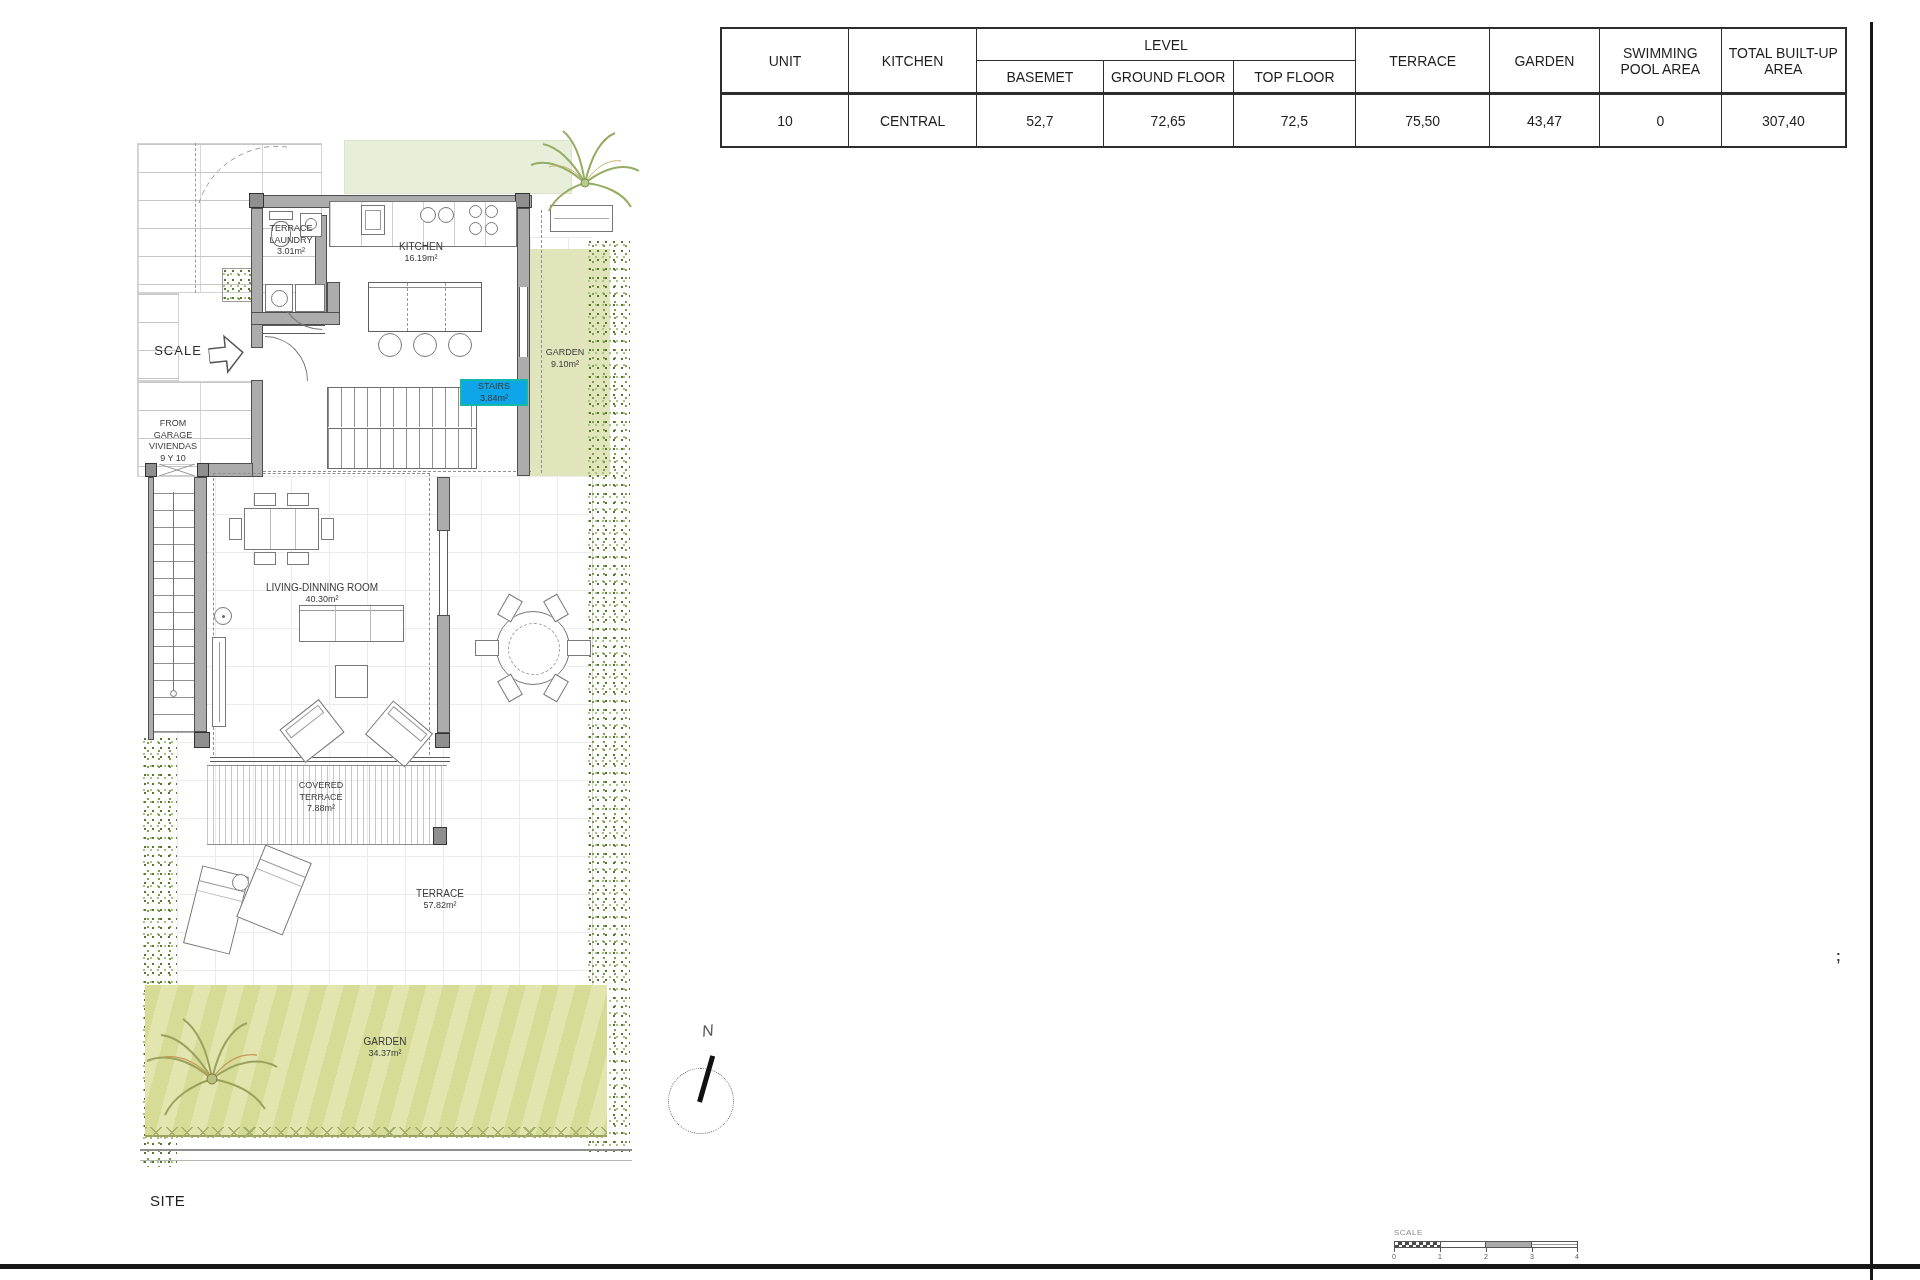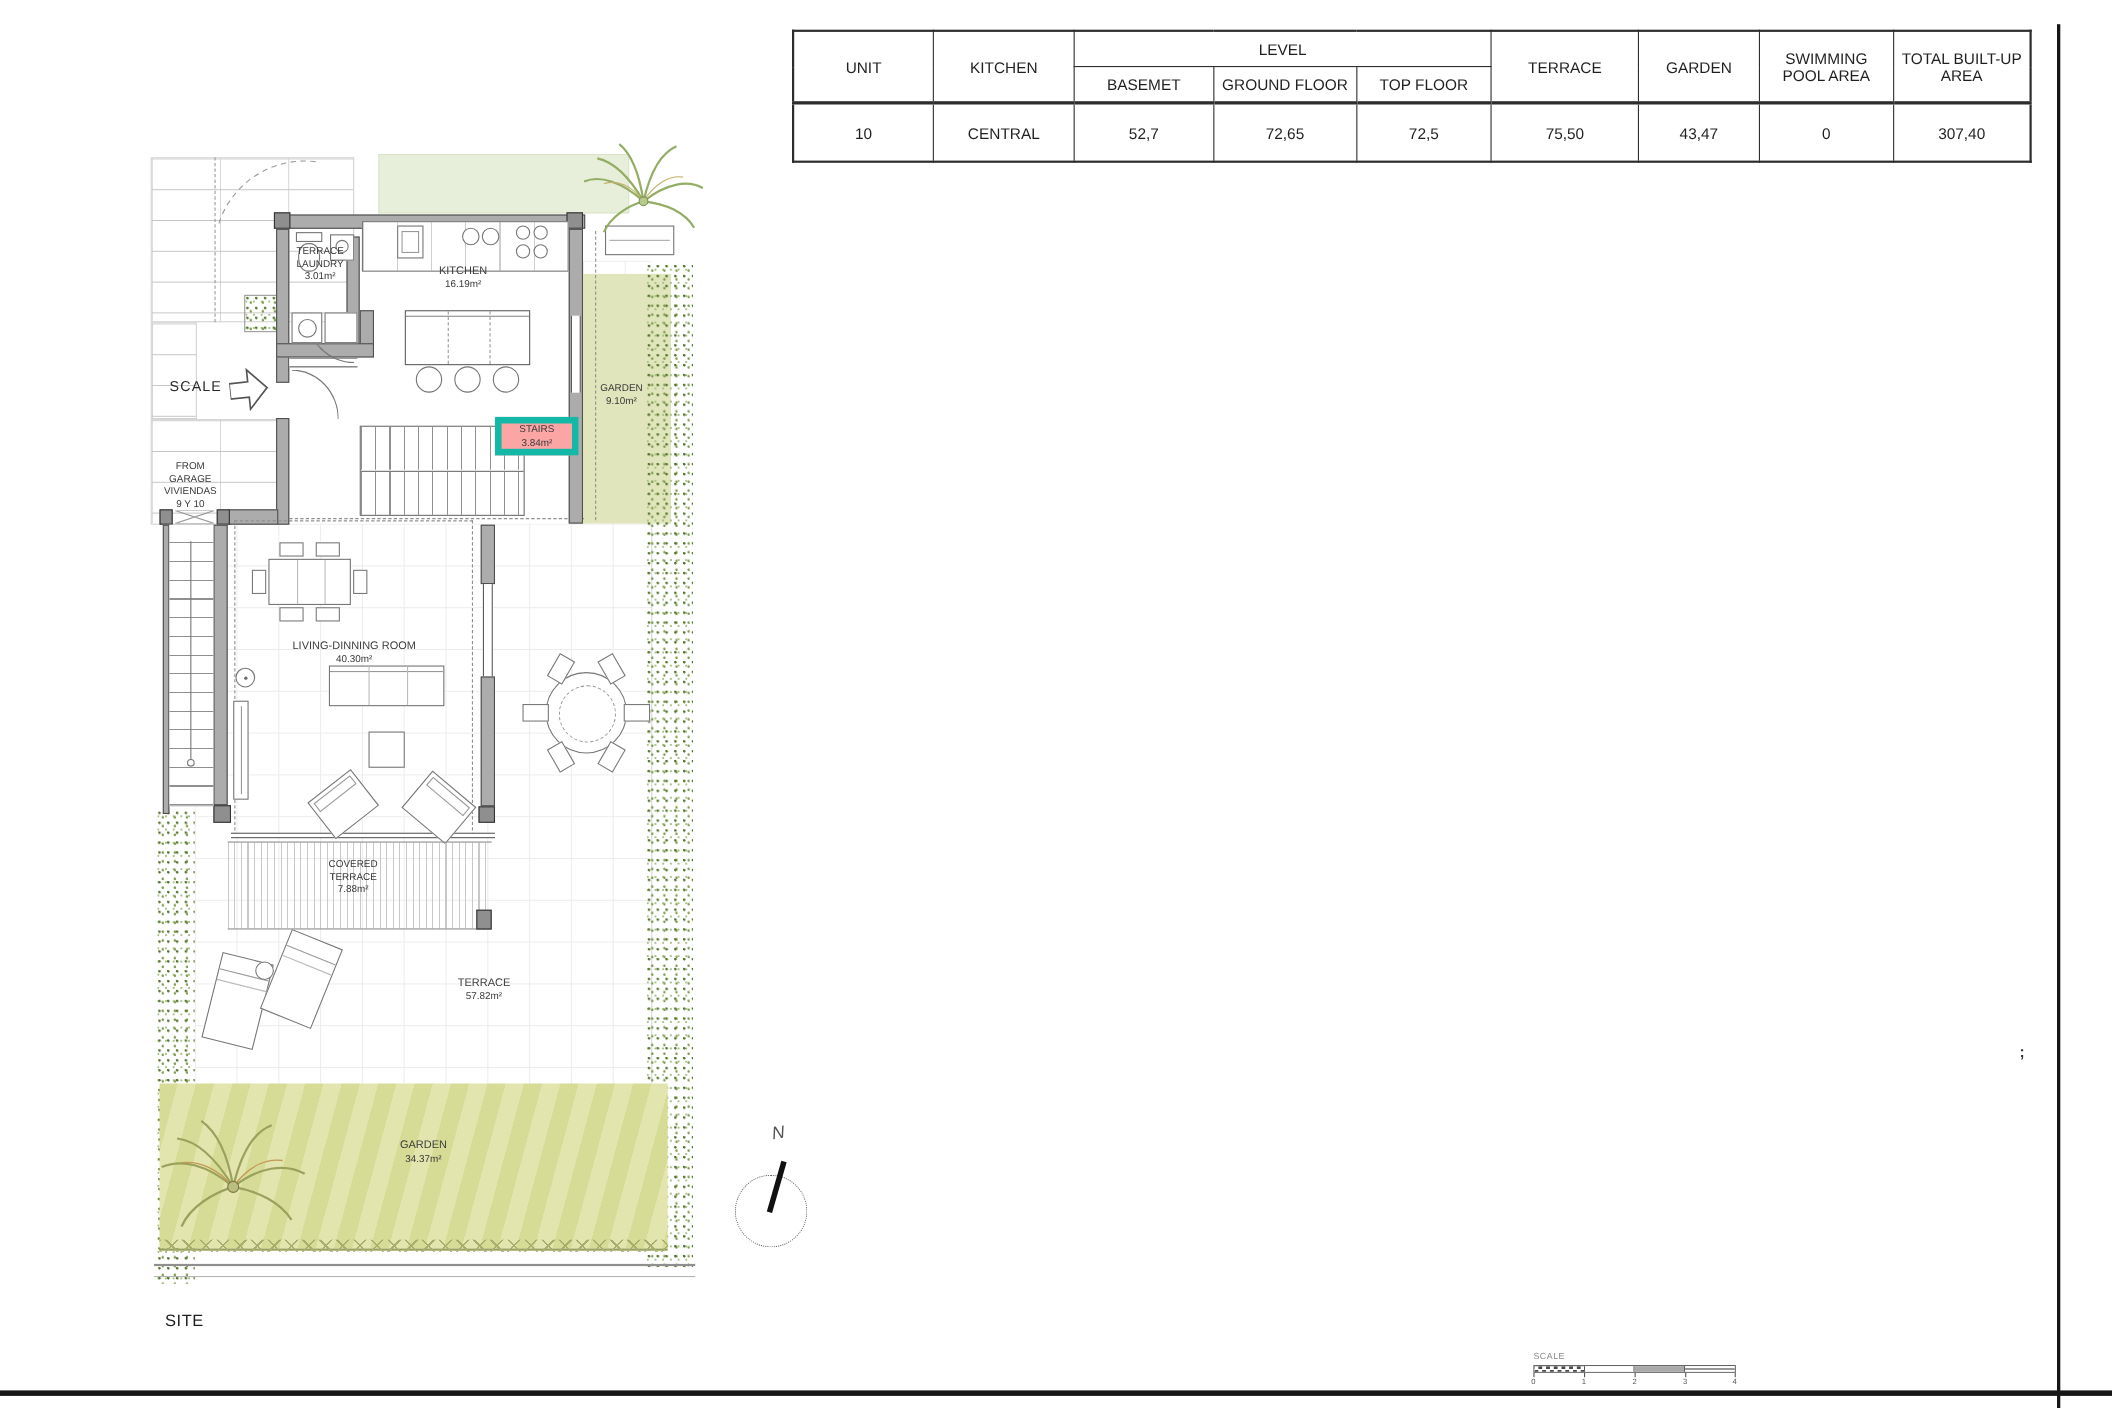--- a/index.html
+++ b/index.html
@@ -288,21 +288,21 @@
     <div class="area">3.01m²</div>
   </div>
   <div class="lbl" style="left:234px;top:103px;width:100px">
     <div>KITCHEN</div>
       <div class="area">16.19m²</div>
   </div>
   <div class="lbl" style="left:396px;top:210px;width:64px;font-size:9px">
     <div>GARDEN</div>
       <div class="area">9.10m²</div>
   </div>
-  <div class="lbl" style="left:313px;top:242px;width:64px;font-size:9px;background:#fca5a5;border:6px solid #14b8a6">
+  <div class="lbl" style="left:323px;top:242px;width:64px;font-size:9px;background:#0ea5e9;border:2px solid #14b8a6">
     <div>STAIRS</div>
       <div class="area">3.84m²</div>
   </div>
   <div class="lbl" style="left:12px;top:206px;width:58px;font-size:13px;letter-spacing:1px;color:#2c2c2c">
     <div>SCALE</div>
   </div>
   <div class="lbl" style="left:4px;top:281px;width:64px;font-size:9px">
     <div>FROM</div>
       <div>GARAGE</div>
     <div>VIVIENDAS</div>

